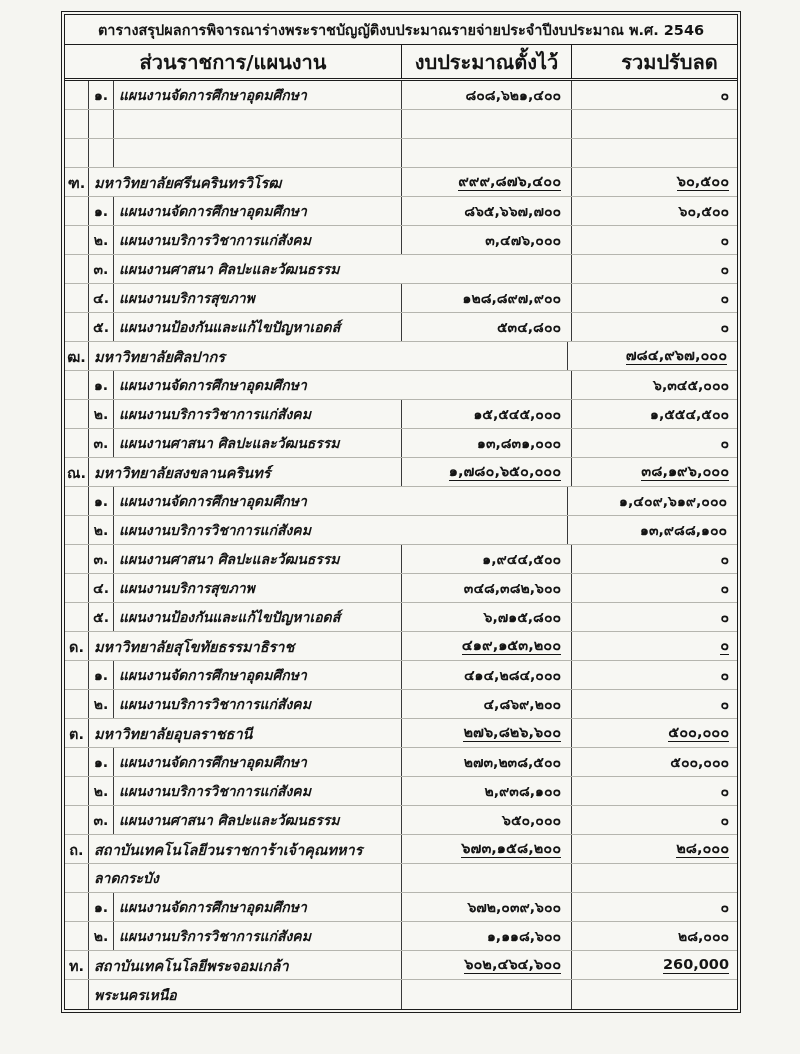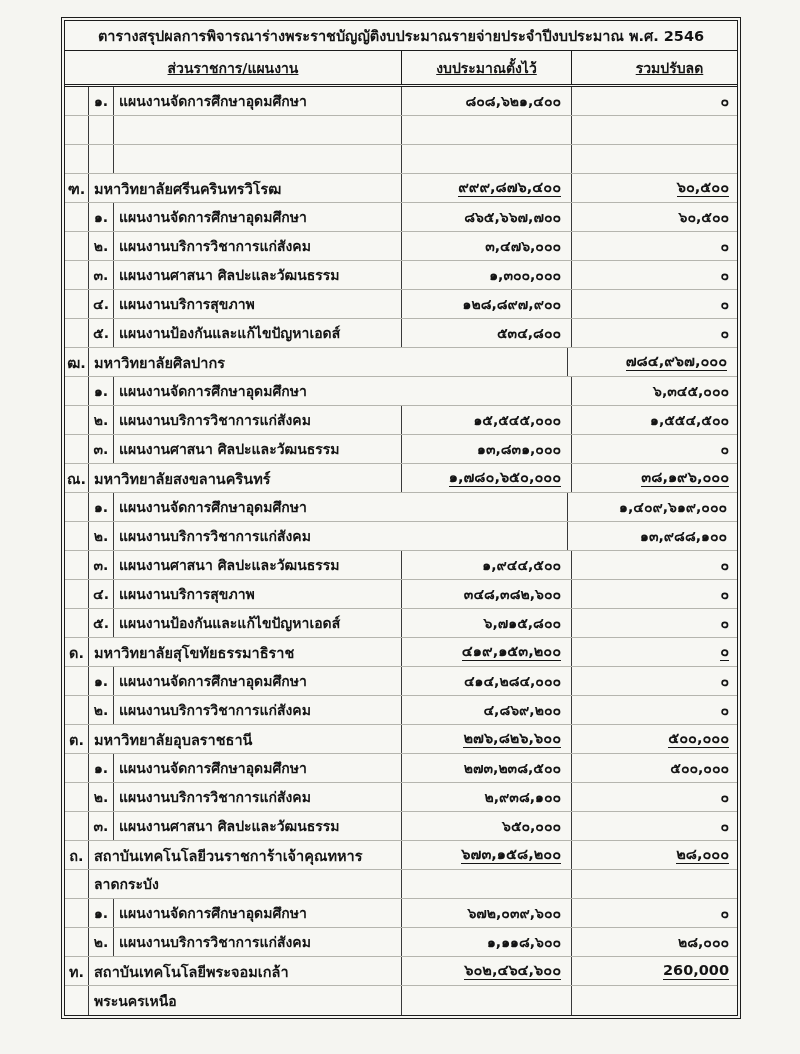--- a/index.html
+++ b/index.html
@@ -7,21 +7,21 @@
   body {
     background: #f5f5f1;
     font-family: "DejaVu Sans", "Liberation Sans", sans-serif;
     color: #141414;
     position: relative;
     overflow: hidden;
   }
   .doc-table {
     position: absolute;
     left: 64px;
-    top: 20px;
+    top: 14px;
     width: 674px;
     border: 1px solid #1c1c1c;
     outline: 1px solid #1c1c1c;
     outline-offset: 2px;
     background: #f7f7f3;
   }
   .title-row {
     height: 30px;
     display: flex;
     align-items: center;
@@ -30,40 +30,39 @@
     font-size: 14.5px;
     border-bottom: 1px solid #1c1c1c;
     white-space: nowrap;
     overflow: hidden;
   }
   .header-row {
     display: flex;
     height: 36px;
     border-bottom: 3px double #1c1c1c;
     font-weight: bold;
-    font-size: 14px;
-    text-decoration: underline;
+    font-size: 20px;
   }
   .h-name { flex: 1; display: flex; align-items: center; justify-content: center; }
   .h-budget { width: 170px; border-left: 1px solid #1c1c1c; display: flex; align-items: center; justify-content: center; }
   .h-reduction { width: 166px; border-left: 1px solid #1c1c1c; display: flex; align-items: center; justify-content: center; padding-left: 30px; }
 
   .row {
     display: flex;
     height: 29px;
     font-weight: bold;
     font-size: 14px;
     border-bottom: 1px solid #b5b5ae;
   }
   .row:last-child { border-bottom: none; }
   .row.section { font-size: 14.5px; }
   .cell { display: flex; align-items: center; }
   .c-letter { width: 24px; border-right: 1px solid #3a3a3a; justify-content: center; }
   .c-no { width: 25px; border-right: 1px solid #3a3a3a; justify-content: center; }
-  .c-name { flex: 1; padding-left: 5px; white-space: nowrap; overflow: hidden; }
+  .c-name { flex: 1; padding-left: 5px; white-space: nowrap; overflow: hidden; font-style: italic; }
   .c-budget { width: 170px; border-left: 1px solid #3a3a3a; justify-content: flex-end; padding-right: 10px; }
   .c-reduction { width: 166px; border-left: 1px solid #3a3a3a; justify-content: flex-end; padding-right: 8px; }
   .u { border-bottom: 1.5px solid #141414; line-height: 1.15; }
 </style>
 </head>
 <body>
 
 <div class="doc-table">
   <div class="title-row">ตารางสรุปผลการพิจารณาร่างพระราชบัญญัติงบประมาณรายจ่ายประจำปีงบประมาณ พ.ศ. 2546</div>
   <div class="header-row">
@@ -126,23 +125,20 @@
           <span>๓,๔๗๖,๐๐๐</span>
         </div>
         <div class="cell c-reduction">
           <span>๐</span>
         </div>
       </div>
       <div class="row item">
         <div class="cell c-letter"></div>
         <div class="cell c-no">๓.</div>
         <div class="cell c-name">แผนงานศาสนา ศิลปะและวัฒนธรรม</div>
-        <div class="cell c-budget">
-          <span>๑,๓๐๐,๐๐๐</span>
-        </div>
         <div class="cell c-reduction">
           <span>๐</span>
         </div>
       </div>
       <div class="row item">
         <div class="cell c-letter"></div>
         <div class="cell c-no">๔.</div>
         <div class="cell c-name">แผนงานบริการสุขภาพ</div>
         <div class="cell c-budget">
           <span>๑๒๘,๘๙๗,๙๐๐</span>

